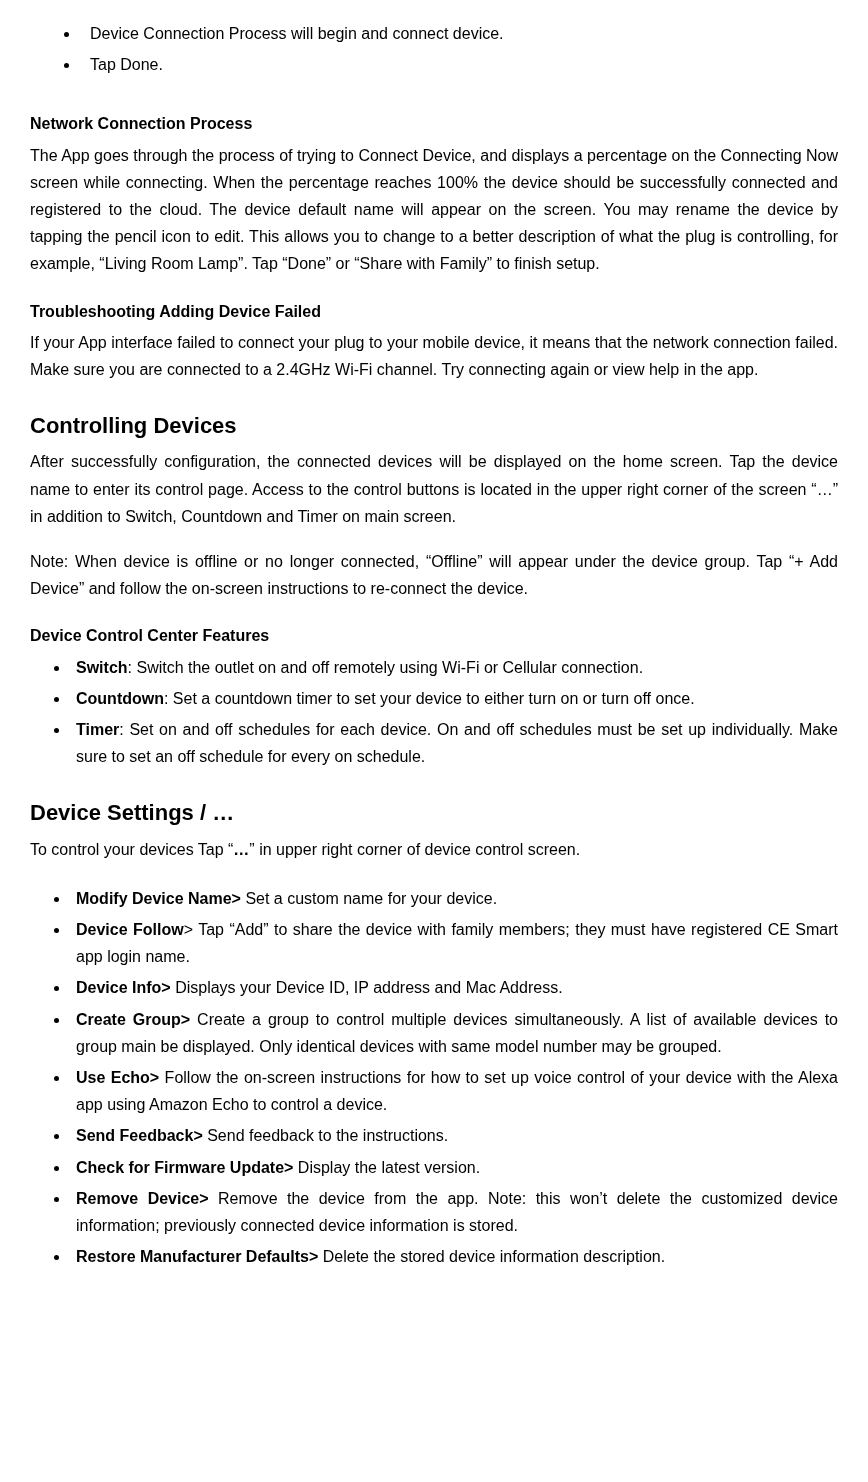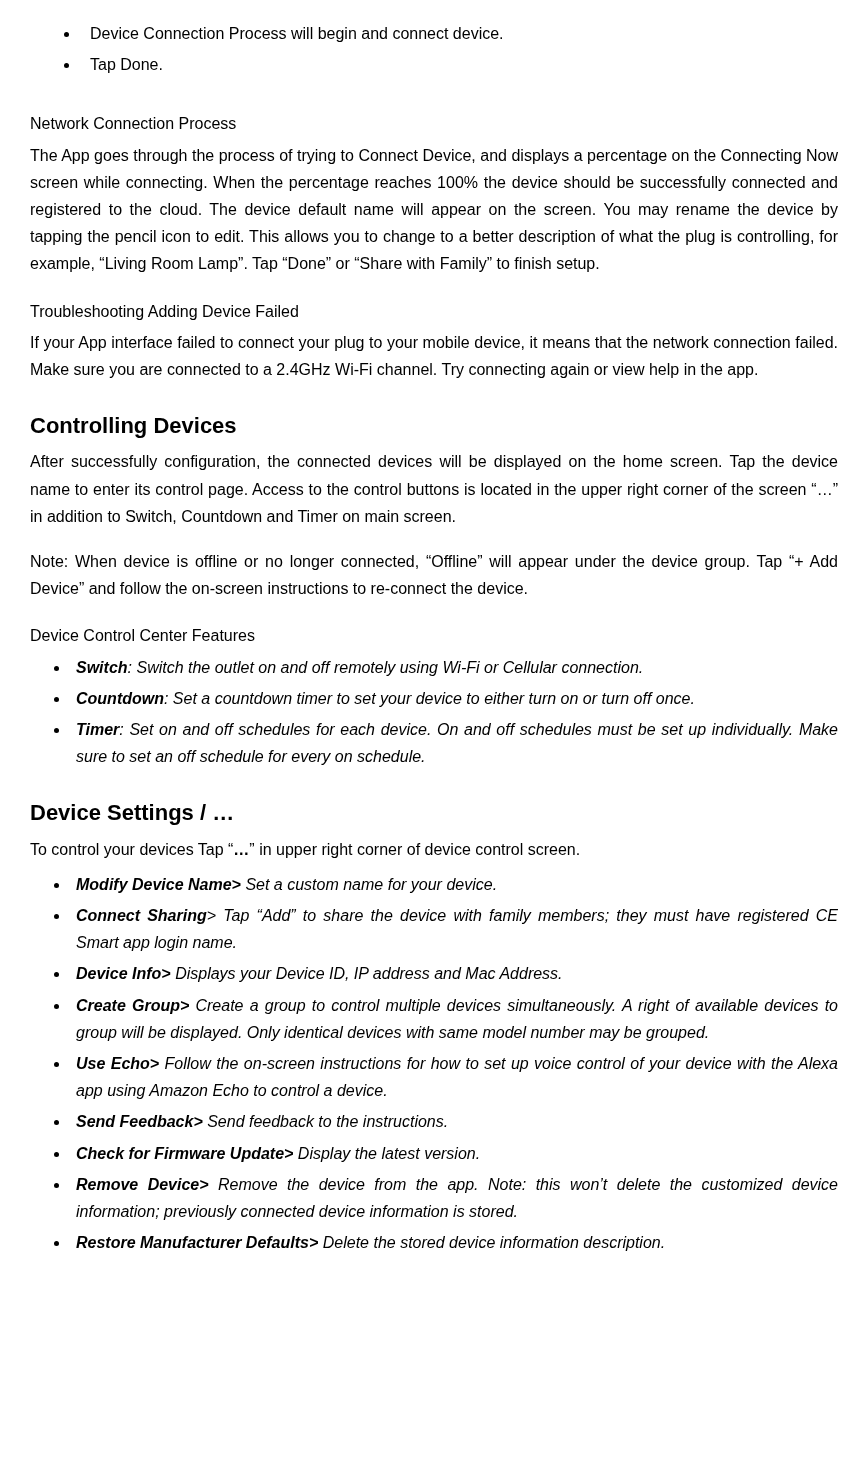--- a/index.html
+++ b/index.html
@@ -15,38 +15,37 @@
   ul.top-list {
     list-style: disc;
     padding-left: 50px;
     margin: 0 0 32px 0;
   }
   ul.top-list li {
     padding-left: 10px;
     margin-bottom: 4px;
   }
   .section-heading-bold {
-    font-weight: normal;
+    font-weight: bold;
     margin-top: 20px;
     margin-bottom: 4px;
   }
   .h2-heading {
     font-weight: bold;
     font-size: 22px;
     margin-top: 24px;
     margin-bottom: 4px;
   }
   p {
     margin: 0 0 18px 0;
   }
   ul.feature-list {
     list-style: disc;
     padding-left: 40px;
     margin: 0 0 20px 0;
-    font-style: italic;
   }
   ul.feature-list li {
     padding-left: 6px;
     margin-bottom: 4px;
     text-align: justify;
   }
   .b { font-weight: bold; }
 </style>
 </head>
 <body>
@@ -67,26 +66,26 @@
 <p>Note: When device is offline or no longer connected, “Offline” will appear under the device group. Tap “+ Add Device” and follow the on-screen instructions to re-connect the device.</p>
 
 <div class="section-heading-bold">Device Control Center Features</div>
 <ul class="feature-list">
   <li><span class="b">Switch</span><span>: Switch the outlet on and off remotely using Wi-Fi or Cellular connection.</span></li>
   <li><span class="b">Countdown</span><span>: Set a countdown timer to set your device to either turn on or turn off once.</span></li>
   <li><span class="b">Timer</span><span>: Set on and off schedules for each device. On and off schedules must be set up individually. Make sure to set an off schedule for every on schedule.</span></li>
 </ul>
 
 <div class="h2-heading">Device Settings / …</div>
-<p style="margin-bottom:8px;">
+<p style="margin-bottom:22px;">
   <span>To control your devices Tap “</span><span class="b">…</span><span>” in upper right corner of device control screen.</span>
 </p>
 <ul class="feature-list">
   <li><span class="b">Modify Device Name&gt;</span><span> Set a custom name for your device.</span></li>
-  <li><span class="b">Connect Sharing</span><span>&gt; Tap “Add” to share the device with family members; they must have registered CE Smart app login name.</span></li>
+  <li><span class="b">Device Follow</span><span>&gt; Tap “Add” to share the device with family members; they must have registered CE Smart app login name.</span></li>
   <li><span class="b">Device Info&gt;</span><span> Displays your Device ID, IP address and Mac Address.</span></li>
-  <li><span class="b">Create Group&gt;</span><span> Create a group to control multiple devices simultaneously. A right of available devices to group will be displayed. Only identical devices with same model number may be grouped.</span></li>
+  <li><span class="b">Create Group&gt;</span><span> Create a group to control multiple devices simultaneously. A list of available devices to group main be displayed. Only identical devices with same model number may be grouped.</span></li>
   <li><span class="b">Use Echo&gt;</span><span> Follow the on-screen instructions for how to set up voice control of your device with the Alexa app using Amazon Echo to control a device.</span></li>
   <li><span class="b">Send Feedback&gt;</span><span> Send feedback to the instructions.</span></li>
   <li><span class="b">Check for Firmware Update&gt;</span><span> Display the latest version.</span></li>
   <li><span class="b">Remove Device&gt;</span><span> Remove the device from the app. Note: this won’t delete the customized device information; previously connected device information is stored.</span></li>
   <li><span class="b">Restore Manufacturer Defaults&gt;</span><span> Delete the stored device information description.</span></li>
 </ul>
 
 </body></html>

